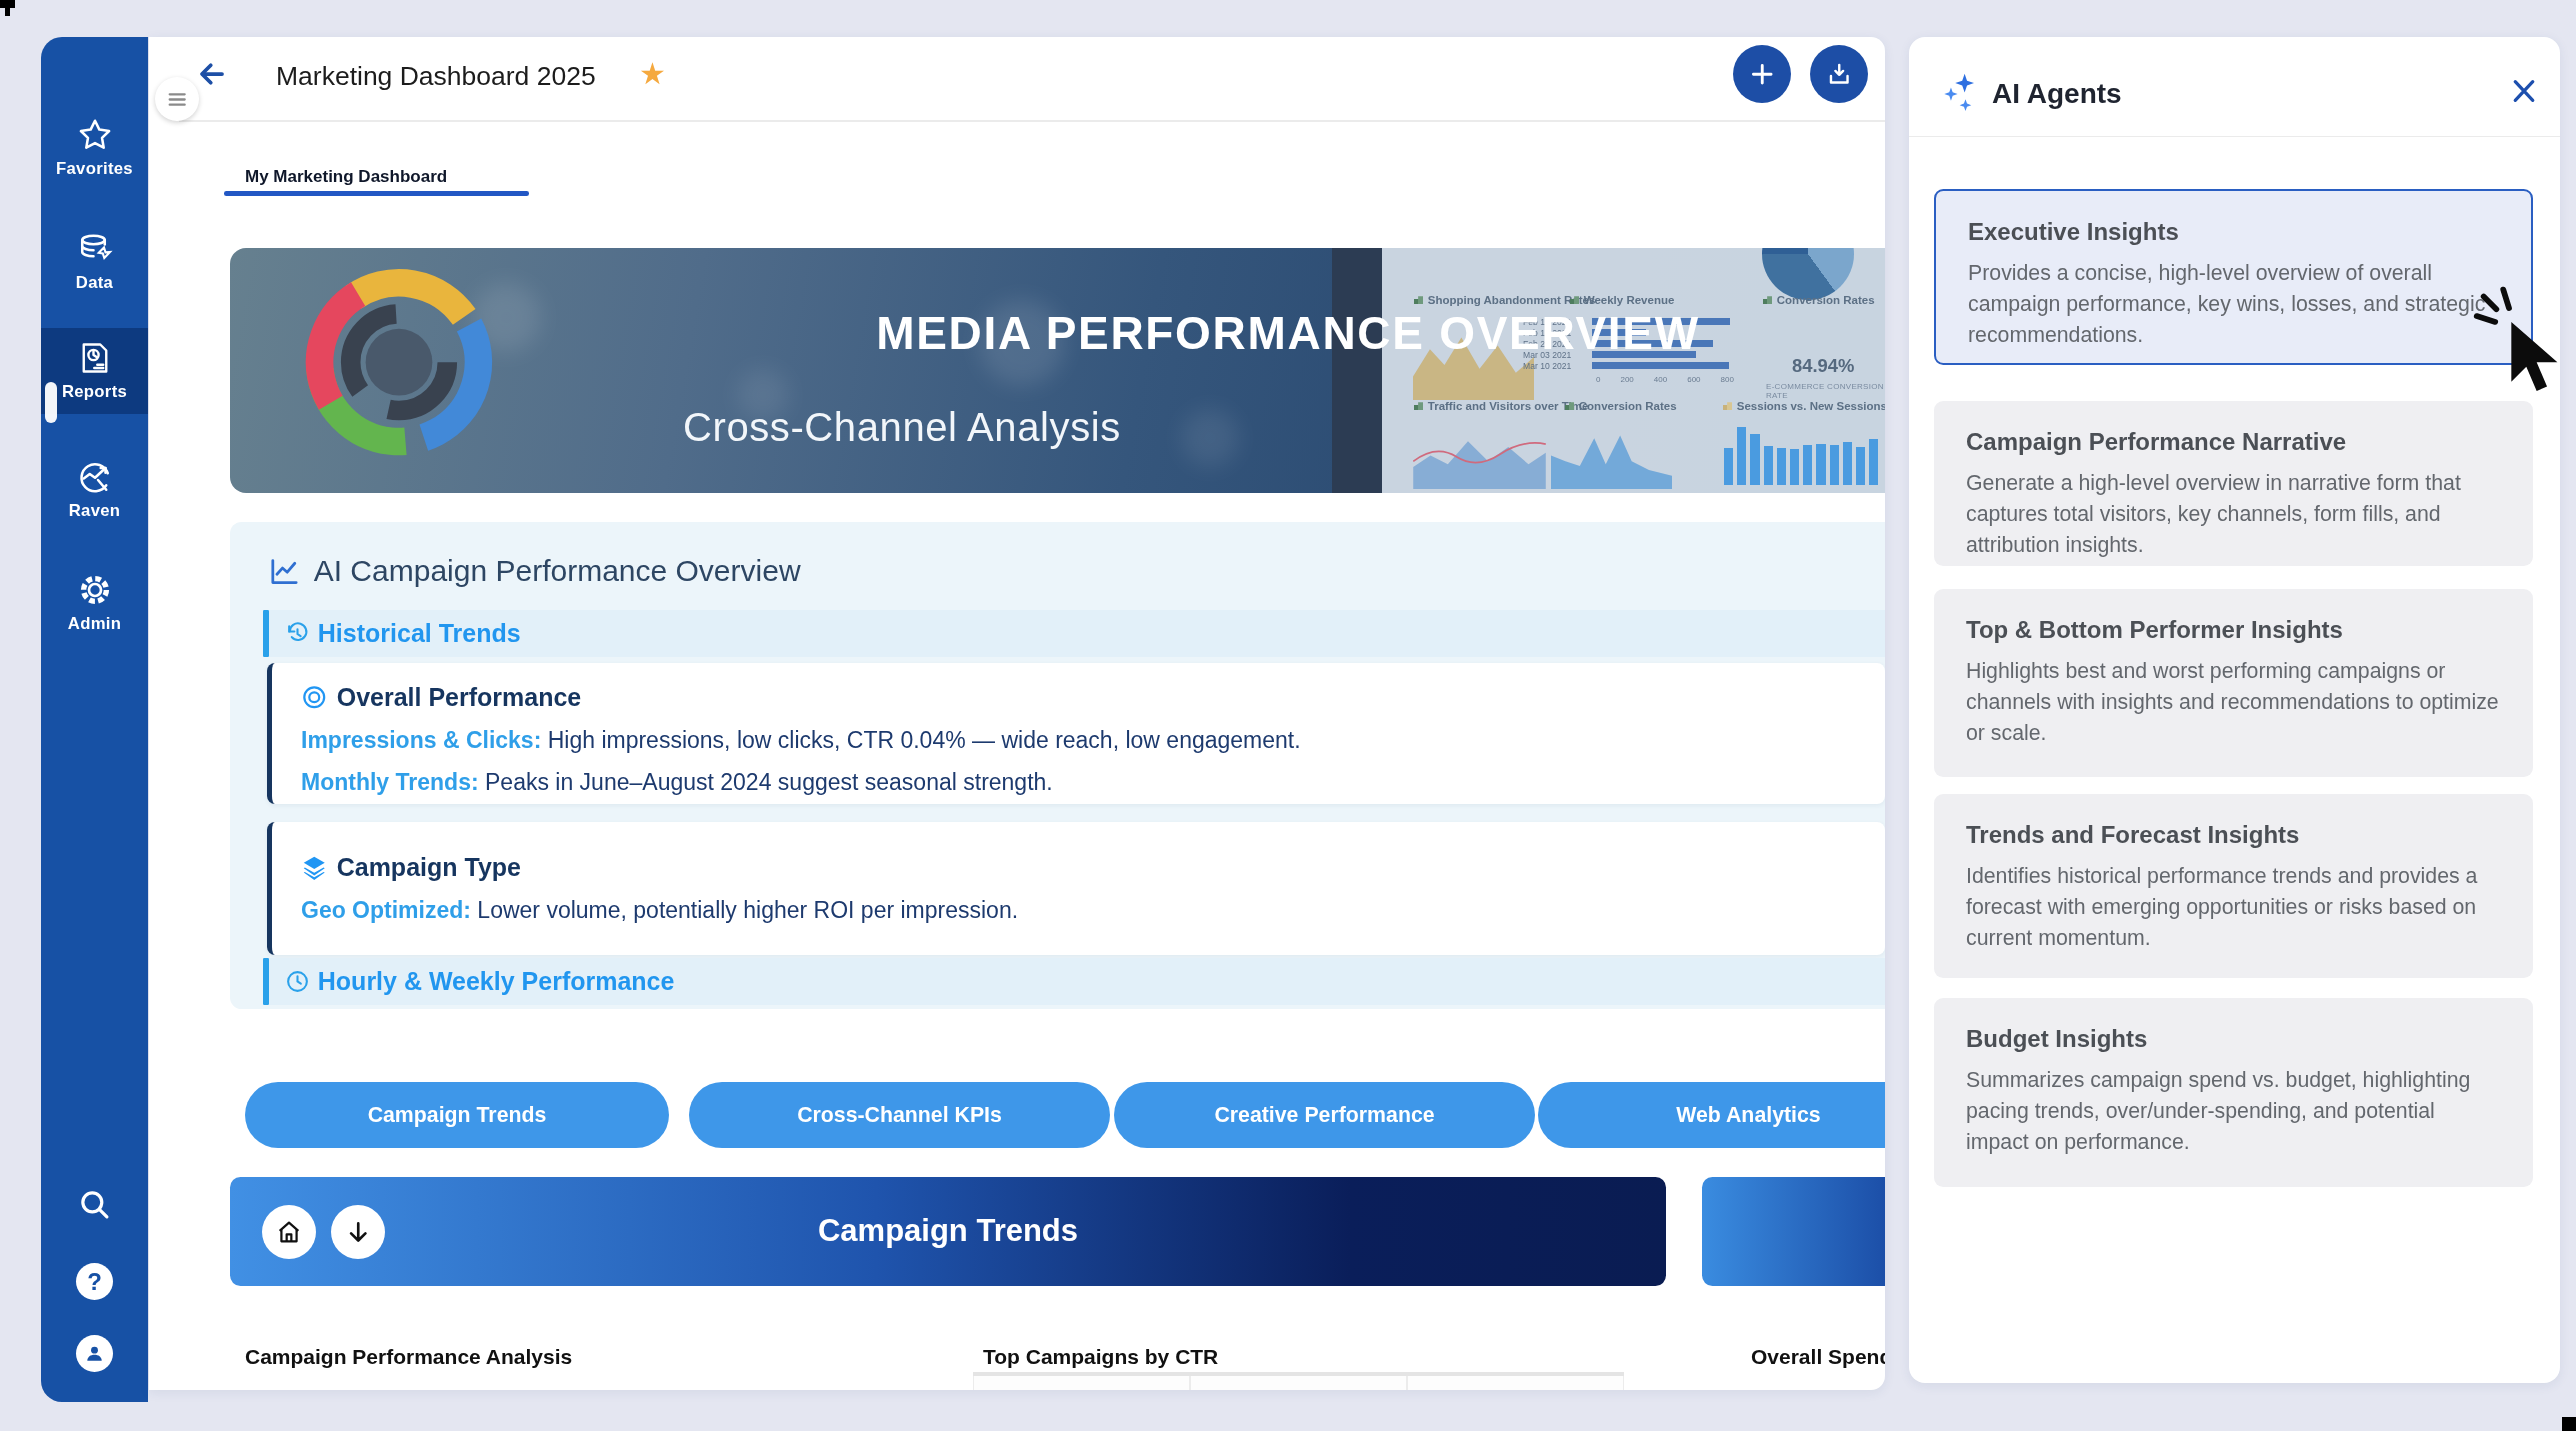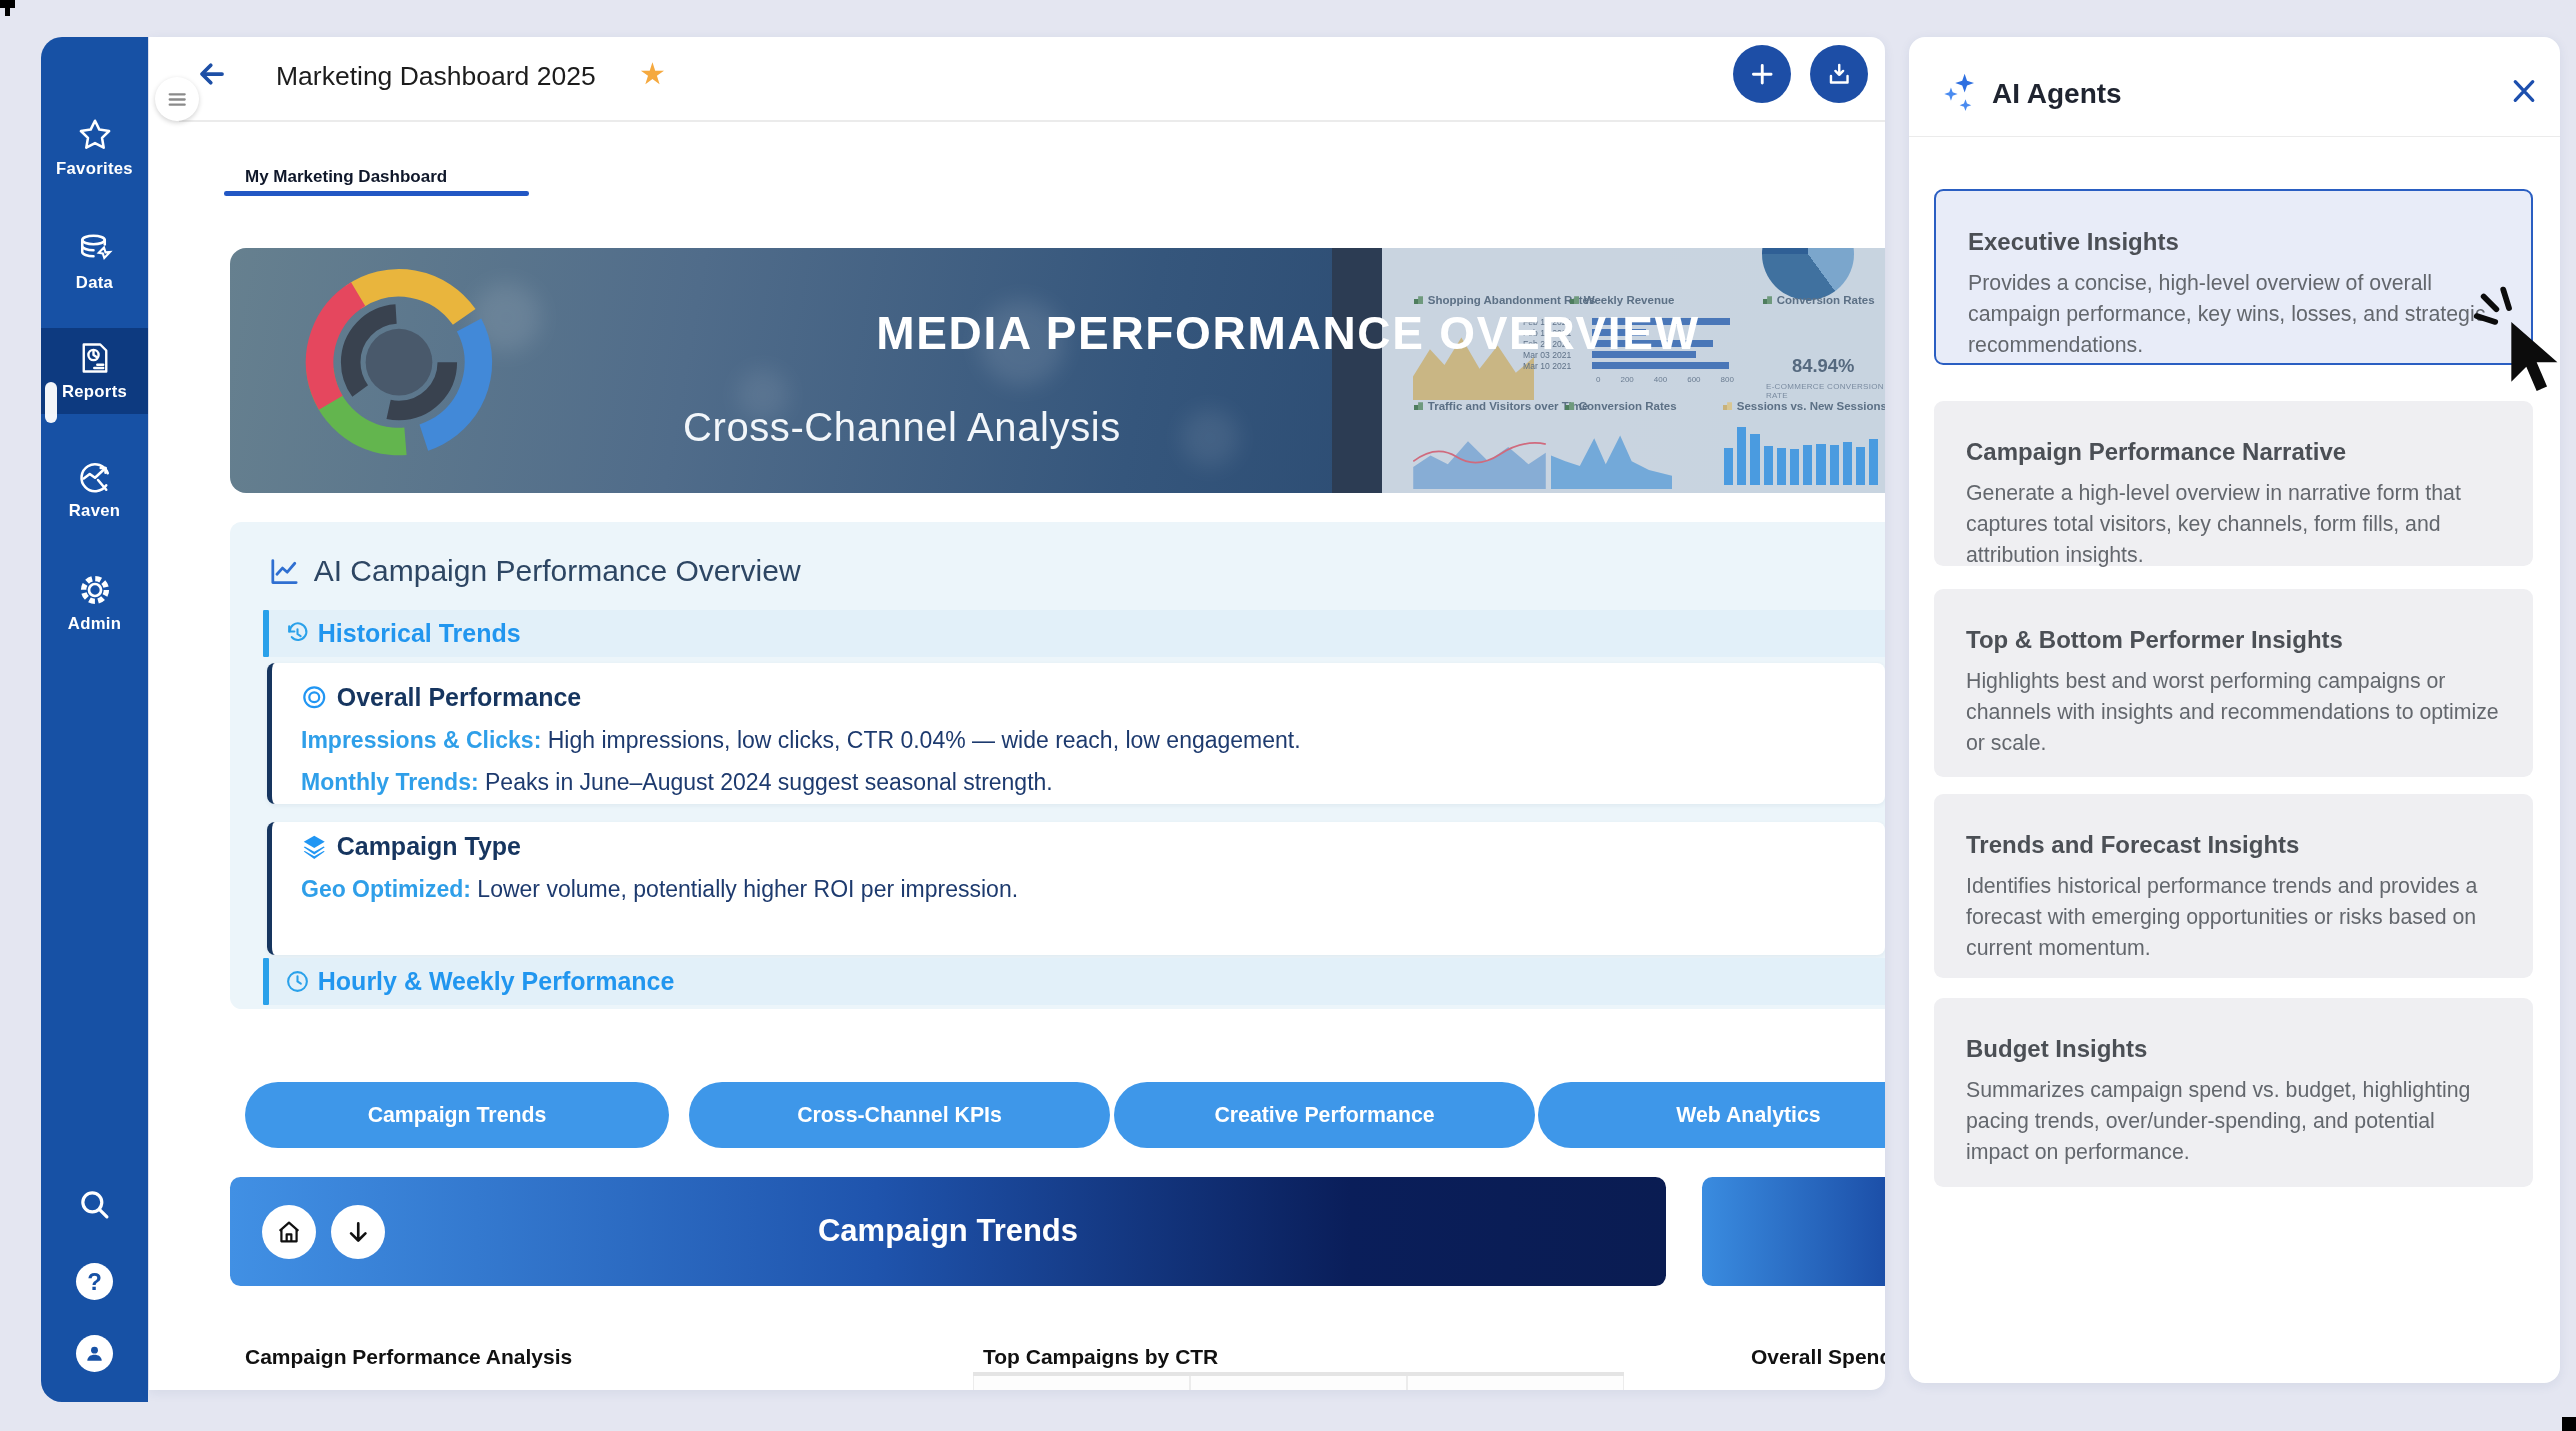--- a/index.html
+++ b/index.html
@@ -69,21 +69,21 @@
   .band-circle{width:54px;height:54px;background:#fff;border-radius:50%;display:flex;
     align-items:center;justify-content:center;cursor:pointer;}
   .sec-title{font-size:21px;font-weight:700;color:#111;white-space:nowrap;}
   .mini-table{display:flex;border-top:4.6px solid #e4e4e4;}
   .mini-table div{width:215px;height:15px;background:#fdfdfd;border:1.2px solid #ececec;border-top:none;}
   
   #ai-panel{left:1909px;top:37px;width:651px;height:1346px;background:#fff;border-radius:16px;
     box-shadow:0 2.3px 10.4px rgba(40,60,120,.08);}
   #ai-title{font-size:28px;font-weight:600;color:#1f2430;}
   .ai-card{position:absolute;left:25px;width:599px;background:#efeff2;border-radius:9.2px;
-    padding:37px 32px;box-sizing:border-box;cursor:pointer;}
+    padding:27px 32px;box-sizing:border-box;cursor:pointer;}
   .ai-card.selected{background:#e8ecf8;border:2.3px solid #2a5ec2;}
   .ai-card-title{font-size:24px;font-weight:700;color:#4b4f55;margin-bottom:11.5px;}
   .ai-card-desc{font-size:21.3px;color:#63676d;line-height:31px;}
   .corner-mark{background:#000;}
 </style>
 </head>
 <body>
 
 <nav id="sidebar" class="abs">
   <div class="abs side-item" style="top:68px">
@@ -298,21 +298,21 @@
         <svg width="26.5" height="26.5" viewBox="0 0 24 24" fill="none" stroke="#2196f3" stroke-width="2">
             <circle cx="12" cy="12" r="9"></circle>
             <circle cx="12" cy="12" r="4.5"></circle>
           </svg>
         <span>Overall Performance</span>
       </div>
       <div class="ov-line"><b>Impressions &amp; Clicks:</b><span> High impressions, low clicks, CTR 0.04% — wide reach, low engagement.</span></div>
       <div class="ov-line"><b>Monthly Trends:</b><span> Peaks in June–August 2024 suggest seasonal strength.</span></div>
     </div>
 
-    <div class="ov-card" style="top:300px;height:133px;padding:10px 29px;box-sizing:border-box">
+    <div class="ov-card" style="top:300px;height:133px;padding:31px 29px;box-sizing:border-box">
       <div class="ov-card-title">
         <svg width="26.5" height="26.5" viewBox="0 0 24 24" fill="#2196f3">
             <path d="M12 2.5L21.5 8 12 13.5 2.5 8z"></path>
             <path d="M3.5 12.2L12 17l8.5-4.8 1 .6L12 19.5 2.5 12.8z"></path>
             <path d="M3.5 16.2L12 21l8.5-4.8 1 .6L12 23.5 2.5 16.8z"></path>
           </svg>
         <span>Campaign Type</span>
       </div>
       <div class="ov-line"><b>Geo Optimized:</b><span> Lower volume, potentially higher ROI per impression.</span></div>
     </div>

